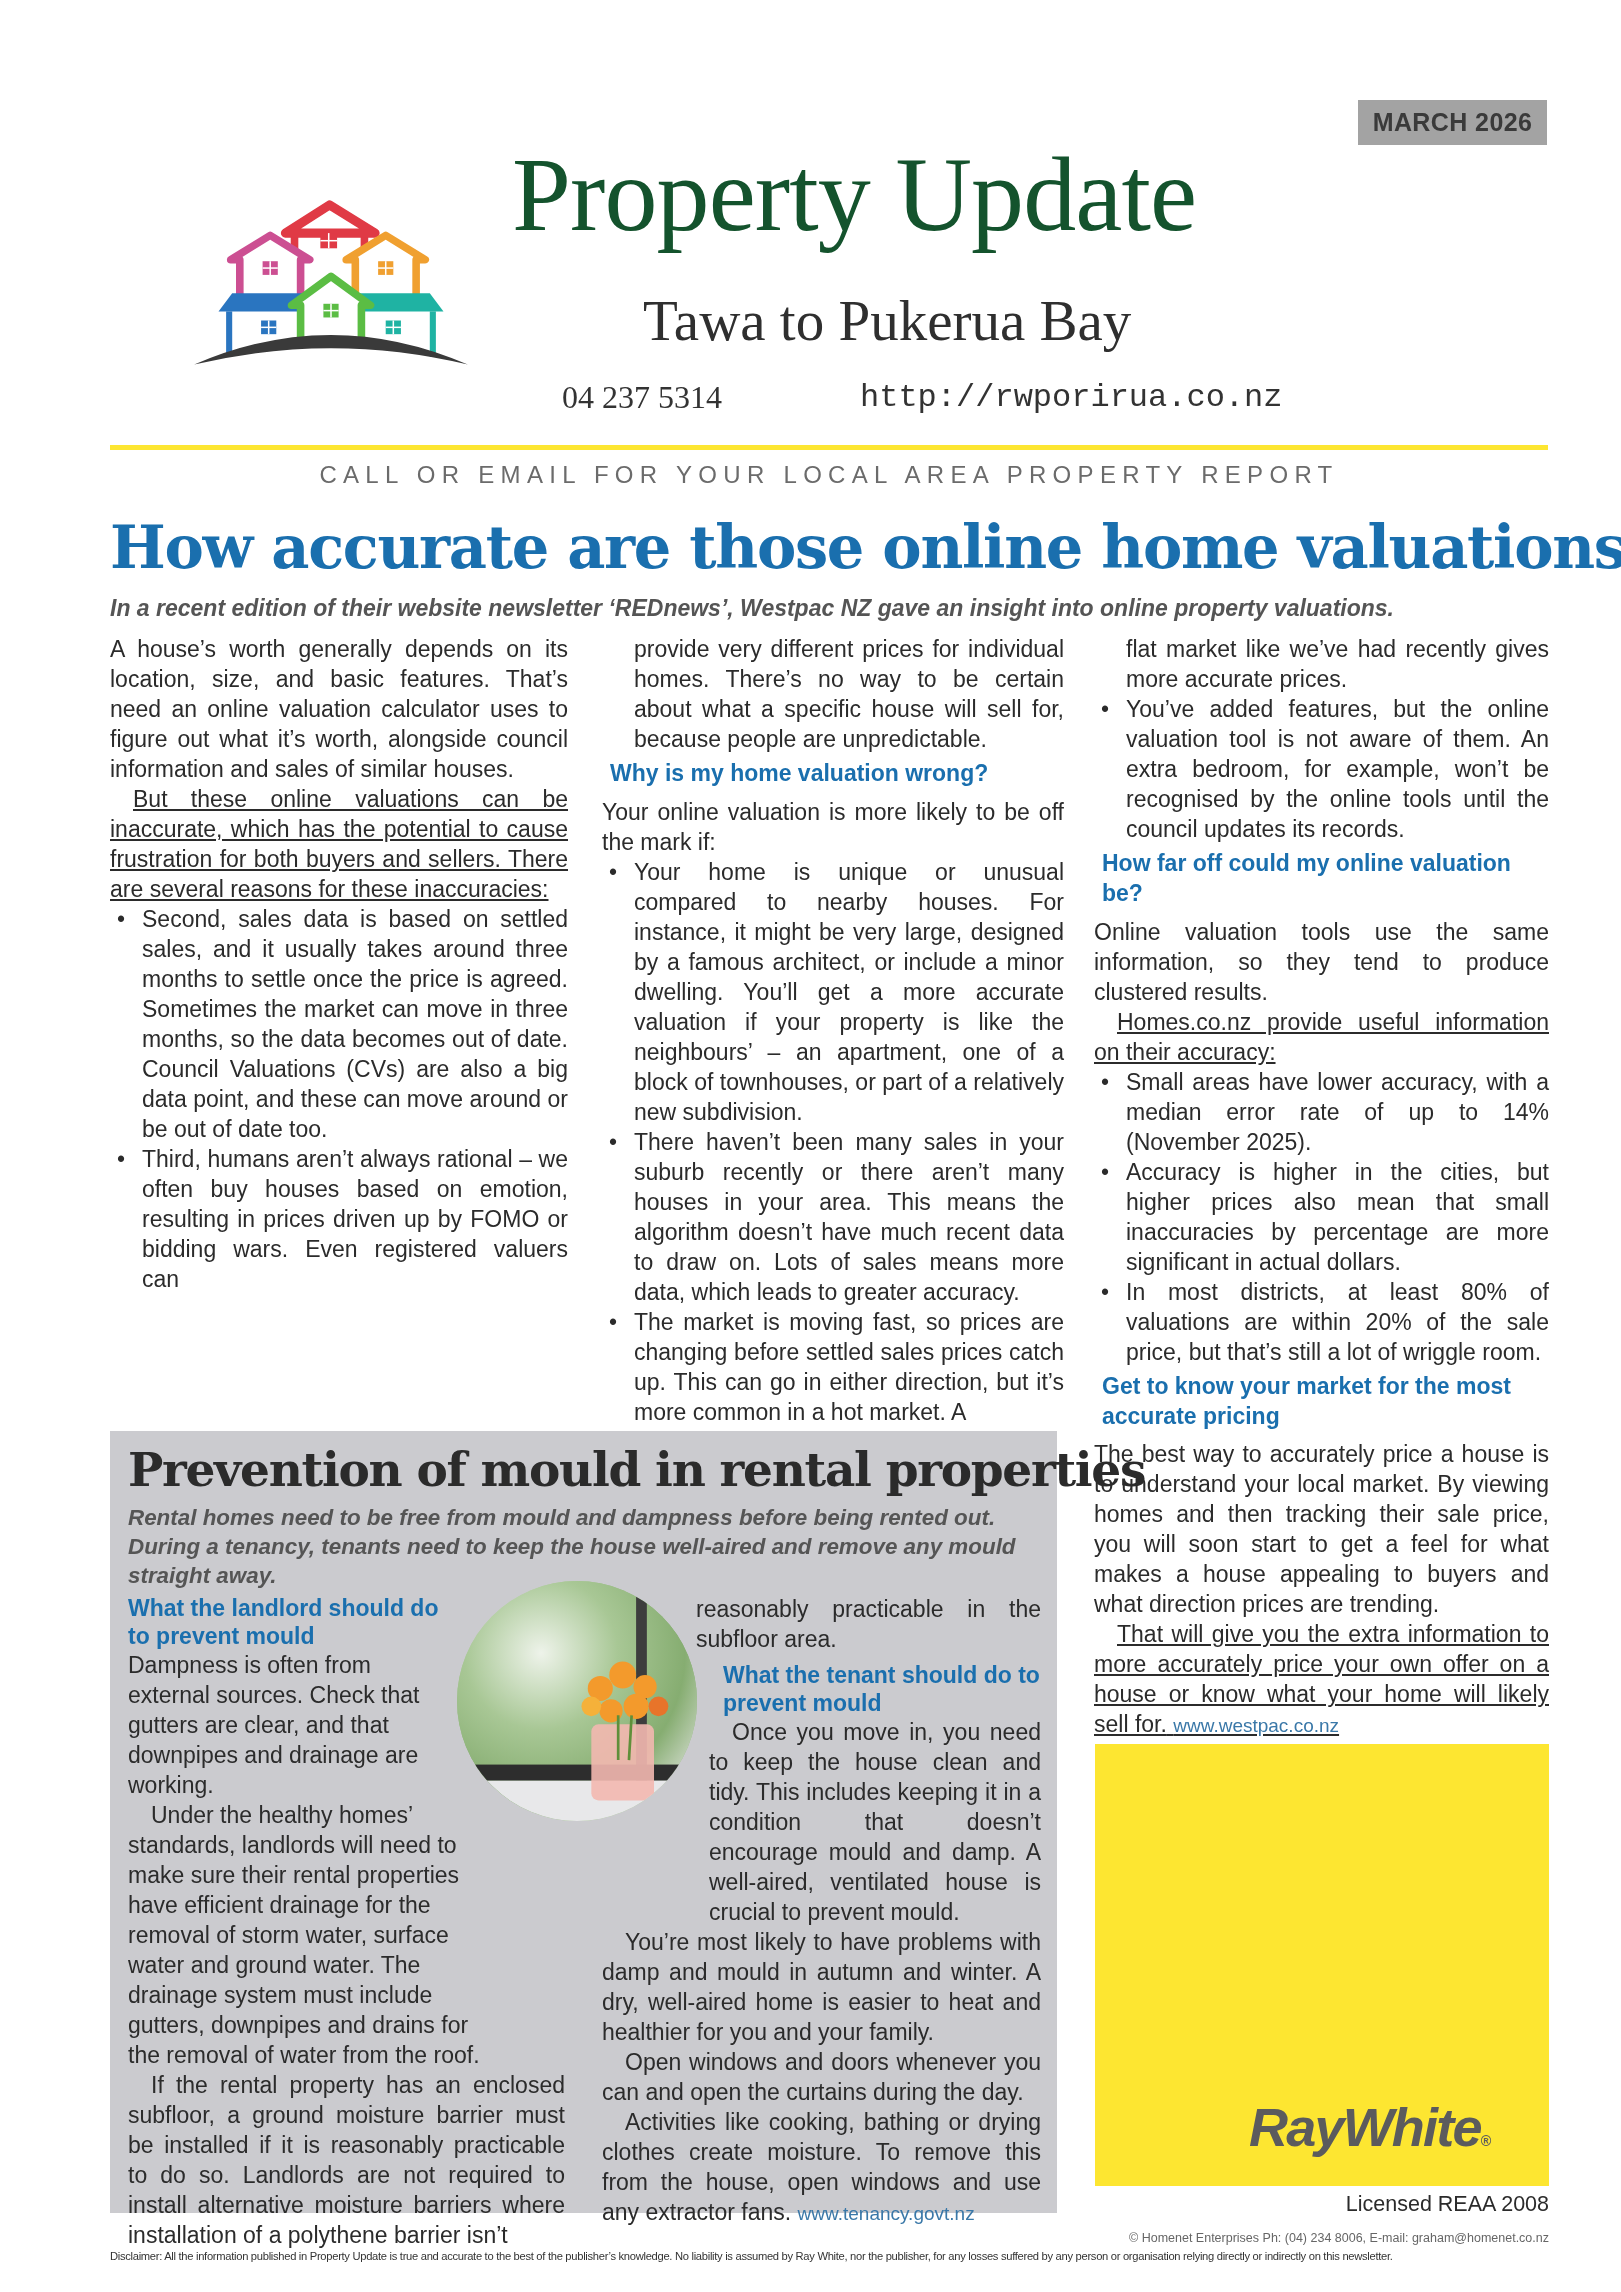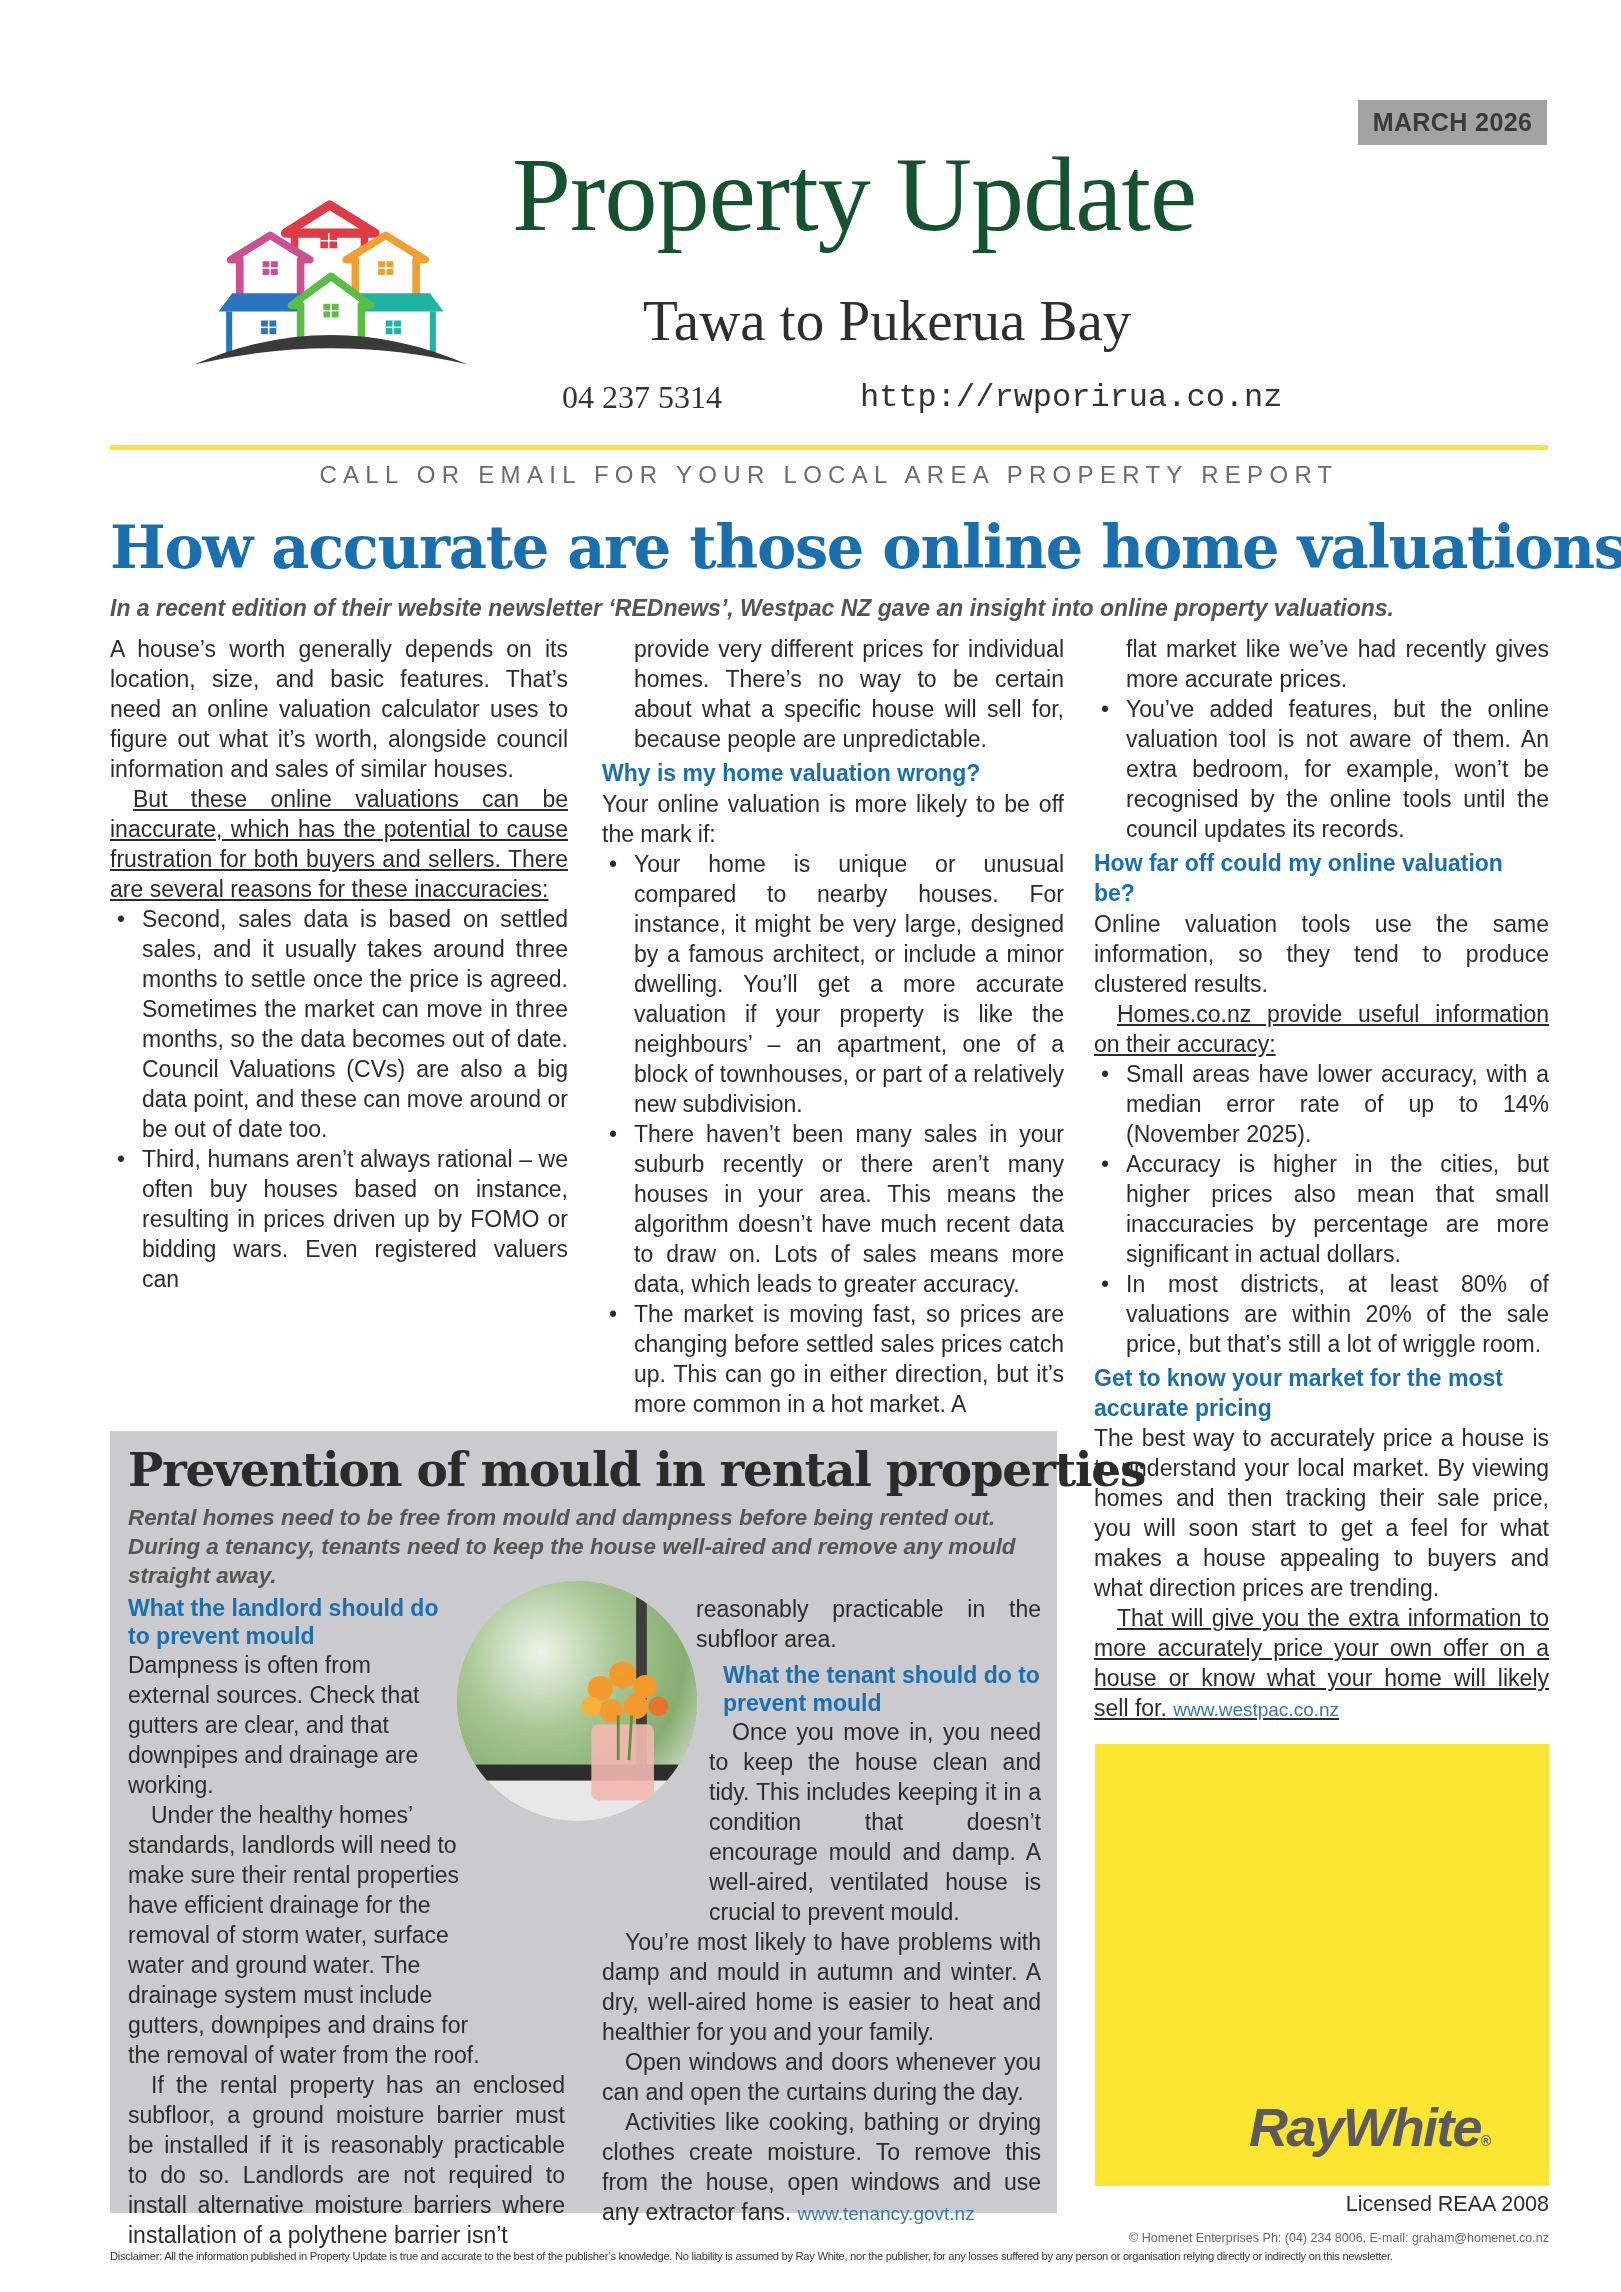--- a/index.html
+++ b/index.html
@@ -27,21 +27,21 @@
     font-size: 59px; color: #1a6fae; letter-spacing: -1.3px; white-space: nowrap; line-height: 1; }
   .standfirst { left: 110px; top: 595px; width: 1442px; font-style: italic; font-weight: bold;
     font-size: 23px; color: #555; white-space: nowrap; }
 
   .col { font-size: 23px; line-height: 30px; color: #2b2b2b; text-align: justify; }
   .col p { margin: 0; }
   .col p.indent { text-indent: 23px; text-decoration: underline; }
   .col ul { margin: 0; padding: 0 0 0 32px; list-style: none; }
   .col li { position: relative; }
   .col li::before { content: "\2022"; position: absolute; left: -25px; color: #2b2b2b; }
-  .col h3 { margin: 0; font-size: 23px; font-weight: bold; color: #1a6fae; line-height: 29.6px; text-align: left; }
+  .col h3 { margin: 8px; font-size: 23px; font-weight: bold; color: #1a6fae; line-height: 29.6px; text-align: left; }
   .col .src { color: #3a78a8; font-size: 19px; }
   .col1 { left: 110px; top: 634px; width: 458px; }
   .col2 { left: 602px; top: 634px; width: 462px; }
   .col3 { left: 1094px; top: 634px; width: 455px; }
   .cont { padding-left: 32px; }
 
   
   .mould-box { left: 110px; top: 1431px; width: 947px; height: 782px; background: #cbcbcf; }
   .mould-title { left: 128px; top: 1442px; font-family: "DejaVu Serif", serif; font-weight: bold;
     font-size: 47px; color: #2b2b2b; letter-spacing: -1.3px; white-space: nowrap; }
@@ -121,21 +121,21 @@
 <div class="abs cta">CALL OR EMAIL FOR YOUR LOCAL AREA PROPERTY REPORT</div>
 
 <div class="abs headline">How accurate are those online home valuations?</div>
 <div class="abs standfirst">In a recent edition of their website newsletter ‘REDnews’, Westpac NZ gave an insight into online property valuations.</div>
 
 <div class="abs col col1">
   <p>A house’s worth generally depends on its location, size, and basic features. That’s need an online valuation calculator uses to figure out what it’s worth, alongside council information and sales of similar houses.</p>
   <p class="indent">But these online valuations can be inaccurate, which has the potential to cause frustration for both buyers and sellers. There are several reasons for these inaccuracies:</p>
   <ul>
     <li>Second, sales data is based on settled sales, and it usually takes around three months to settle once the price is agreed. Sometimes the market can move in three months, so the data becomes out of date. Council Valuations (CVs) are also a big data point, and these can move around or be out of date too.</li>
-    <li>Third, humans aren’t always rational – we often buy houses based on instance, resulting in prices driven up by FOMO or bidding wars. Even registered valuers can</li>
+    <li>Third, humans aren’t always rational – we often buy houses based on emotion, resulting in prices driven up by FOMO or bidding wars. Even registered valuers can</li>
   </ul>
 </div>
 
 <div class="abs col col2">
   <p class="cont">provide very different prices for individual homes. There’s no way to be certain about what a specific house will sell for, because people are unpredictable.</p>
   <h3 style="margin-top:5.4px">Why is my home valuation wrong?</h3>
   <p>Your online valuation is more likely to be off the mark if:</p>
   <ul>
     <li>Your home is unique or unusual compared to nearby houses. For instance, it might be very large, designed by a famous architect, or include a minor dwelling. You’ll get a more accurate valuation if your property is like the neighbours’ – an apartment, one of a block of townhouses, or part of a relatively new subdivision.</li>
     <li>There haven’t been many sales in your suburb recently or there aren’t many houses in your area. This means the algorithm doesn’t have much recent data to draw on. Lots of sales means more data, which leads to greater accuracy.</li>

